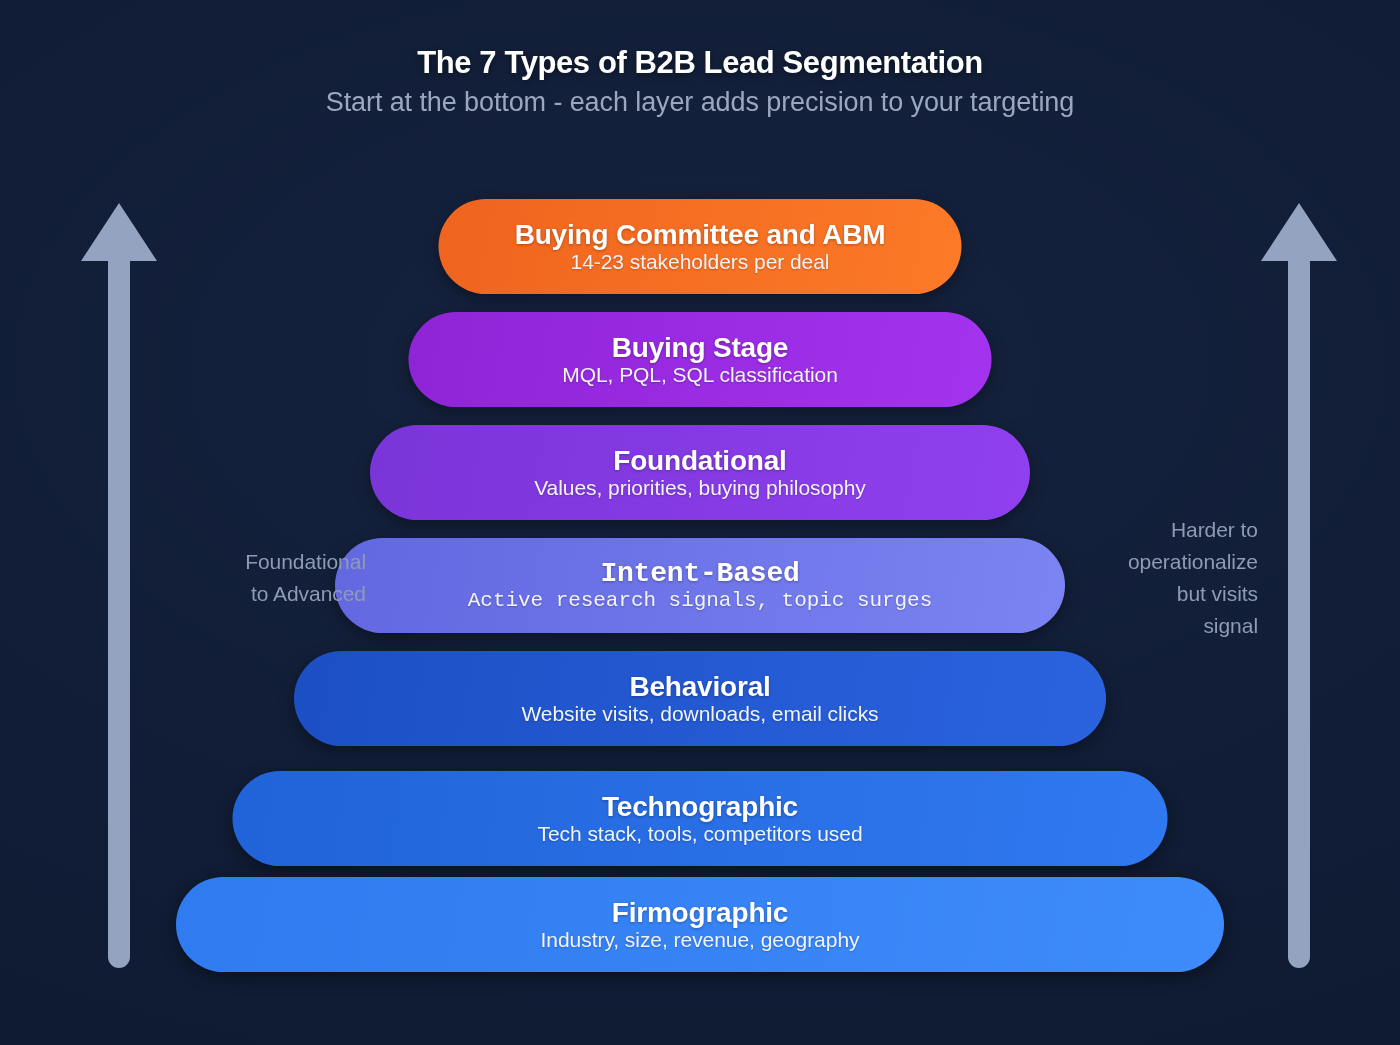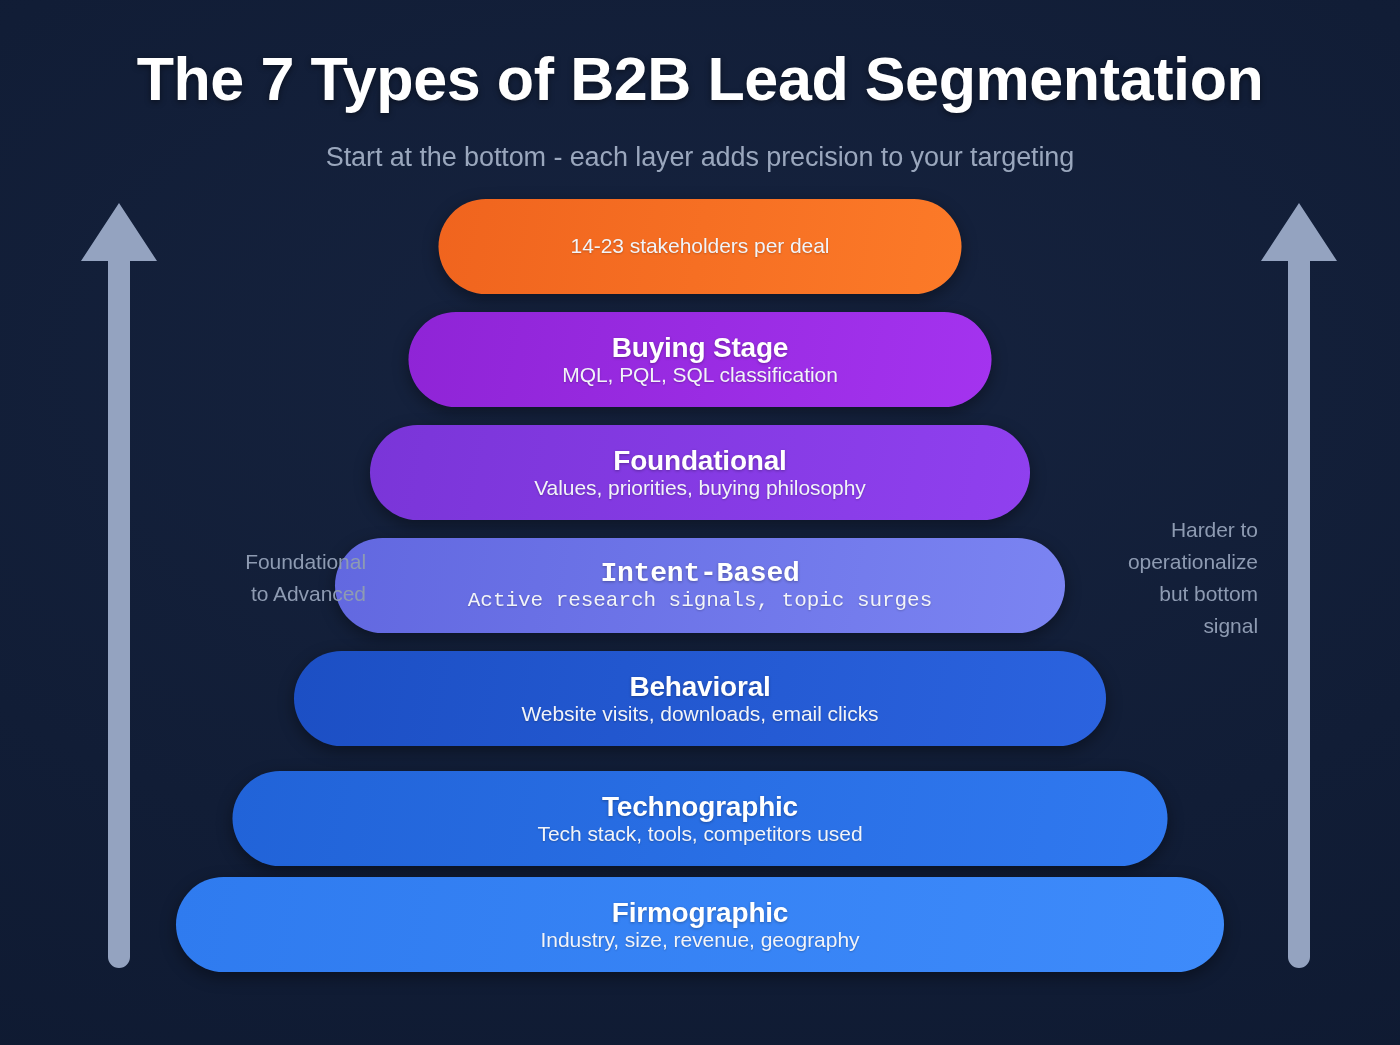--- a/index.html
+++ b/index.html
@@ -23,29 +23,29 @@
   
   #header {
     position: absolute;
     top: 0;
     left: 0;
     width: 1400px;
     text-align: center;
     padding-top: 47px;
   }
   #title {
-    font-size: 61px;
+    font-size: 31px;
     font-weight: bold;
     color: #ffffff;
     letter-spacing: -0.4px;
     line-height: 1.05;
     text-shadow: 0 2px 6px rgba(0,0,0,0.45);
   }
   #subtitle {
-    margin-top: 32px;
+    margin-top: 8px;
     font-size: 27px;
     font-weight: normal;
     color: #9aa7bd;
     letter-spacing: -0.1px;
     line-height: 1.1;
   }
 
   
   #pyramid {
     position: absolute;
@@ -134,20 +134,21 @@
   </div>
 
   <div class="arrow" id="arrow-right">
     <svg width="80" height="780" viewBox="0 0 80 780" aria-hidden="true">
       <path d="M40 4 L78 62 L51 62 L51 758 a11 11 0 0 1 -22 0 L29 62 L2 62 Z" fill="#94a3c0"></path>
     </svg>
   </div>
 
   <div id="pyramid">
       <div class="layer" style="width: 523px; top: 0px; background: linear-gradient(100deg, rgb(240, 100, 30) 0%, rgb(252, 122, 40) 100%);">
+        <div class="layer-title">Buying Committee and ABM</div>
         <div class="layer-sub">14-23 stakeholders per deal</div>
       </div>
       <div class="layer" style="width: 583px; top: 113px; background: linear-gradient(100deg, rgb(143, 36, 214) 0%, rgb(164, 51, 239) 100%);">
         <div class="layer-title">Buying Stage</div>
         <div class="layer-sub">MQL, PQL, SQL classification</div>
       </div>
       <div class="layer" style="width: 660px; top: 226px; background: linear-gradient(100deg, rgb(122, 53, 216) 0%, rgb(144, 64, 239) 100%);">
         <div class="layer-title">Foundational</div>
         <div class="layer-sub">Values, priorities, buying philosophy</div>
       </div>
@@ -169,17 +170,17 @@
       </div>
     </div>
 
   <div class="side-caption" id="caption-left">
       <div>Foundational</div>
       <div>to Advanced</div>
     </div>
   <div class="side-caption" id="caption-right">
       <div>Harder to</div>
       <div>operationalize</div>
-      <div>but bottom</div>
+      <div>but visits</div>
       <div>signal</div>
     </div>
 
 </div>
 
 </body></html>

